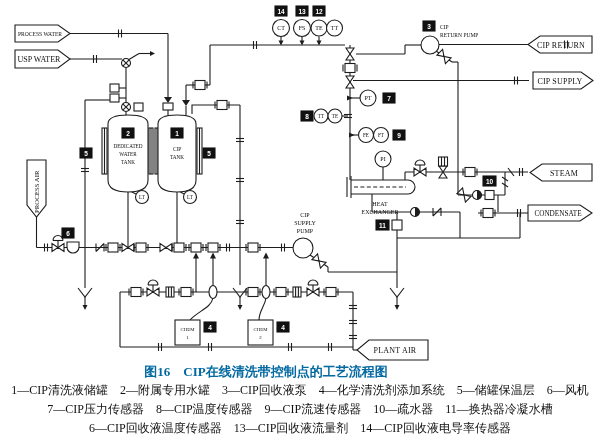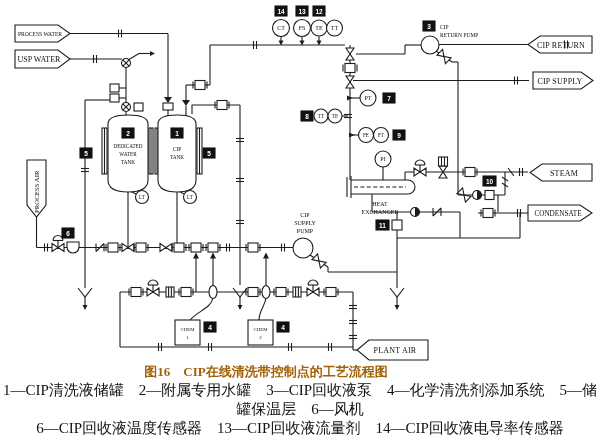--- a/index.html
+++ b/index.html
@@ -9,22 +9,22 @@
   svg .w{fill:#ffffff;}
   svg .f{fill:#1d1d1d;stroke:none;}
   svg .dash{stroke-dasharray:4 2.4;}
   svg text{stroke:none;fill:#111;font-family:"Liberation Serif",serif;}
   svg .tagbox{fill:#111;stroke:#111;}
   svg .tagtxt{fill:#fff;font-family:"Liberation Sans",sans-serif;font-weight:bold;font-size:6.5px;text-anchor:middle;}
   svg .itxt{font-size:6px;text-anchor:middle;}
   svg .itxts{font-size:5.2px;text-anchor:middle;}
   svg .lbl{font-size:6px;text-anchor:middle;}
   svg .ban{font-size:8px;text-anchor:middle;letter-spacing:.2px;}
-  .caption{width:532px;text-align:center;font-weight:bold;font-size:13px;color:#a16207;margin-top:1px;font-family:"Liberation Serif",serif;}
-  .legend{width:600px;text-align:center;font-size:15px;color:#111;line-height:19px;font-family:"Liberation Serif",serif;}
+  .caption{width:532px;text-align:center;font-weight:bold;font-size:13px;color:#0369a1;margin-top:1px;font-family:"Liberation Serif",serif;}
+  .legend{width:600px;text-align:center;font-size:12px;color:#111;line-height:19px;font-family:"Liberation Serif",serif;}
 </style>
 </head>
 <body>
 
 <div id="page">
 <svg width="600" height="362" viewBox="0 0 600 362">
   <defs>
     <g id="bx">
           <line x1="-7" y1="-3.5" x2="-7" y2="3.5"></line>
           <rect class="w" x="-5" y="-4.5" width="10" height="9"></rect>
@@ -408,15 +408,16 @@
     <rect class="tagbox" x="204" y="322" width="12" height="10"></rect>
     <text class="tagtxt" x="210" y="330">4</text>
     <rect class="tagbox" x="277" y="322" width="12" height="10"></rect>
     <text class="tagtxt" x="283" y="330">4</text>
   </g>
 </svg>
 
 <div class="caption">图16　CIP在线清洗带控制点的工艺流程图</div>
 <div class="legend">
   <div>1—CIP清洗液储罐　2—附属专用水罐　3—CIP回收液泵　4—化学清洗剂添加系统　5—储罐保温层　6—风机</div>
+  <div>7—CIP压力传感器　8—CIP温度传感器　9—CIP流速传感器　10—疏水器　11—换热器冷凝水槽</div>
   <div>6—CIP回收液温度传感器　13—CIP回收液流量剂　14—CIP回收液电导率传感器</div>
 </div>
 </div>
 
 </body></html>

